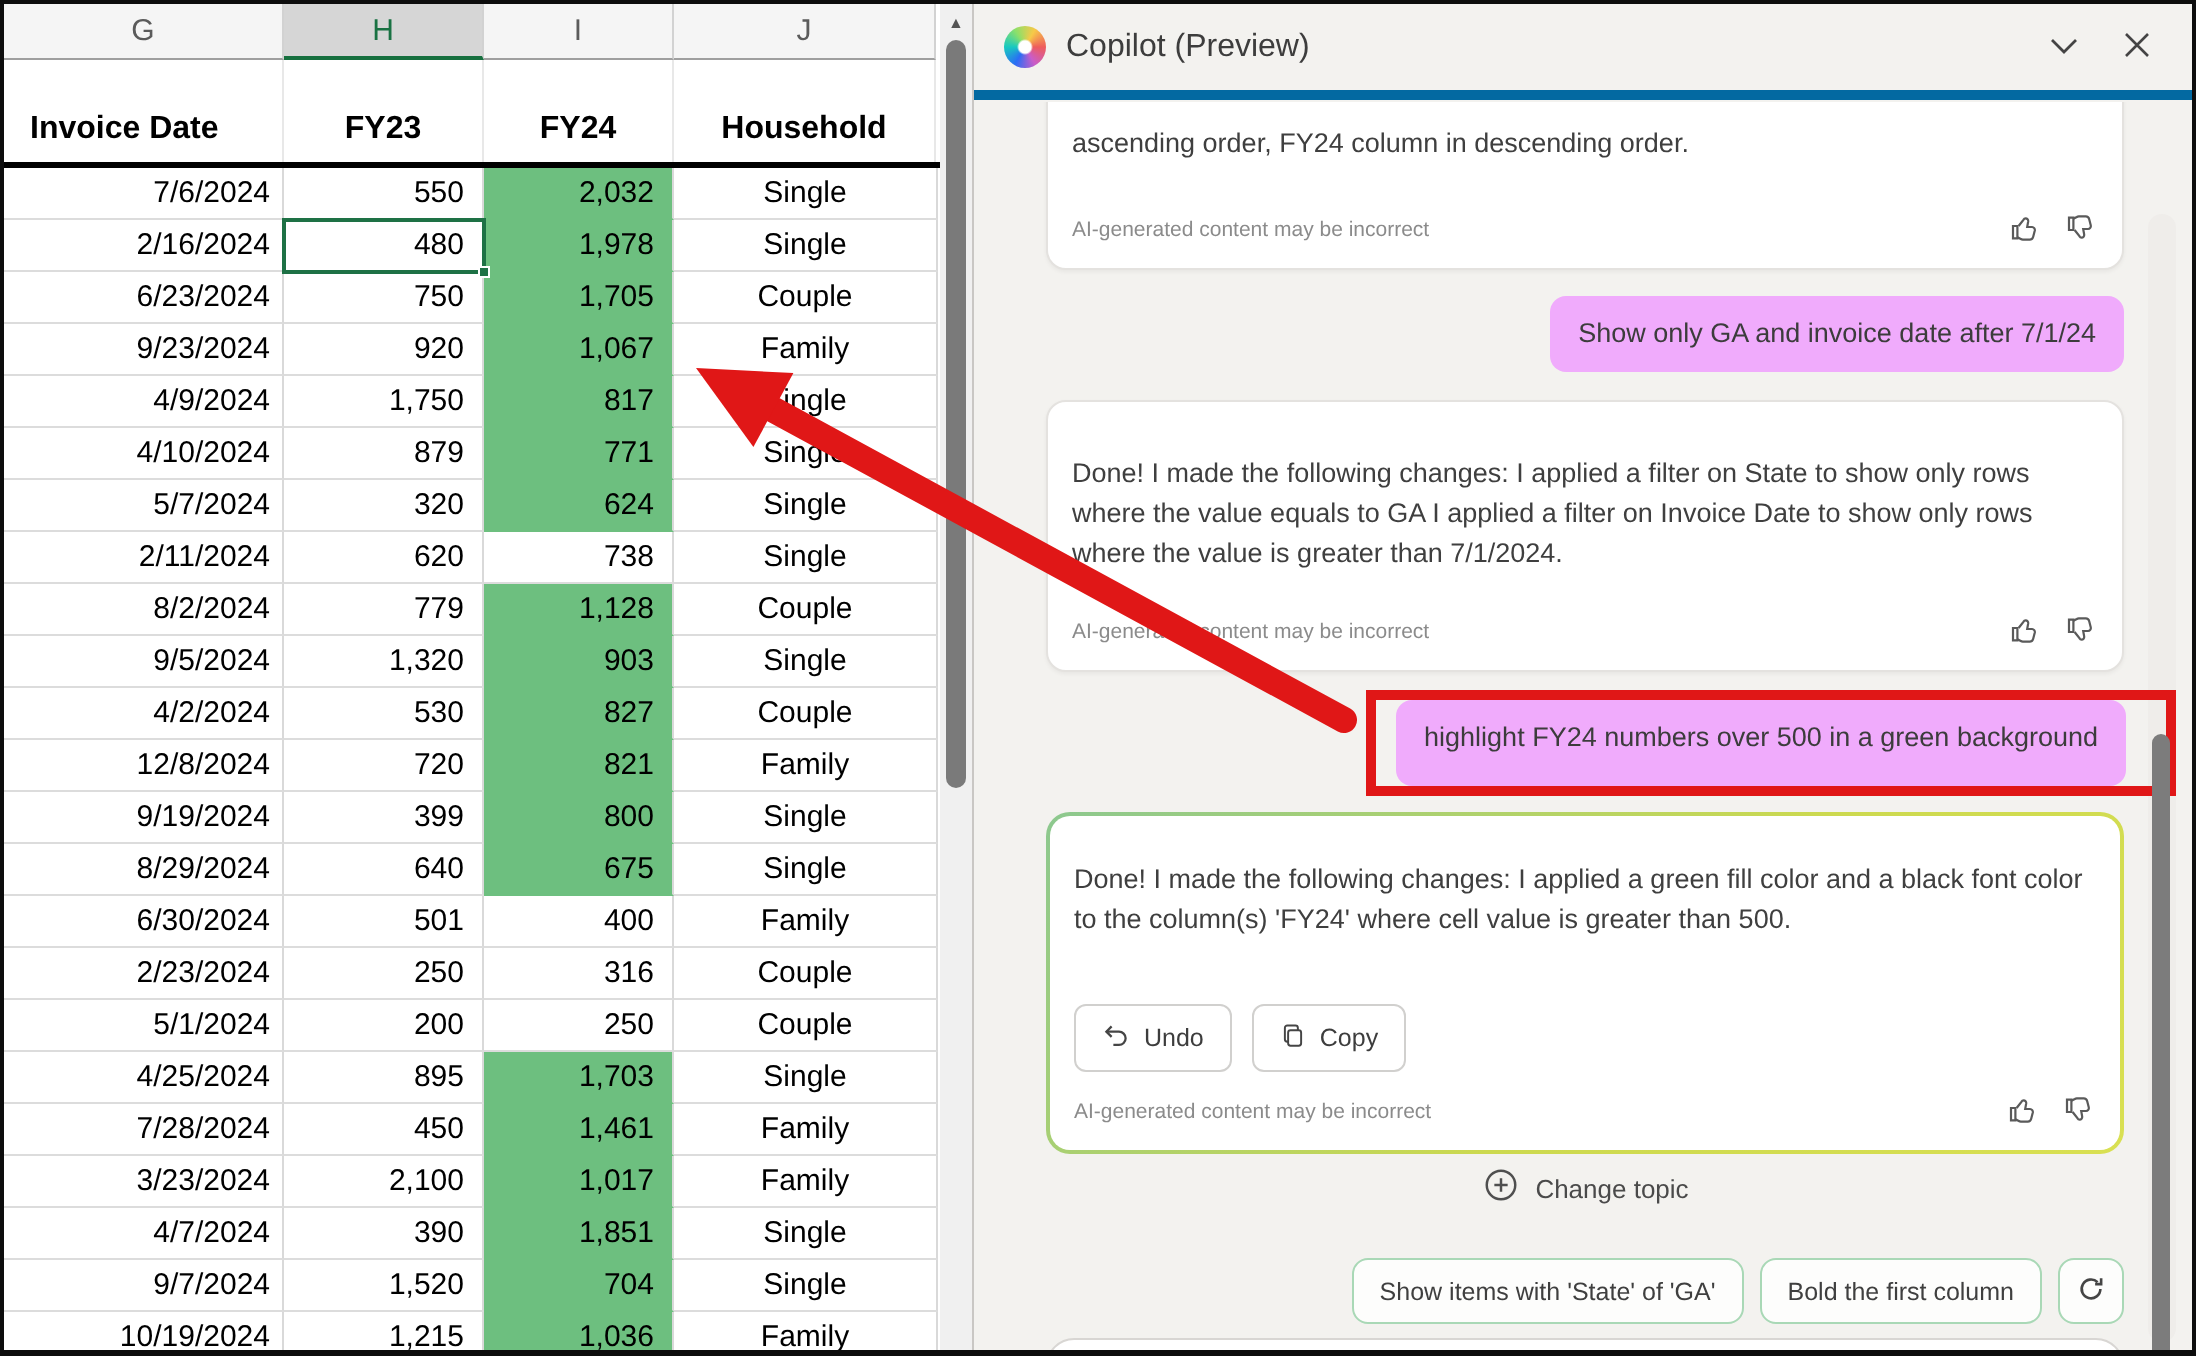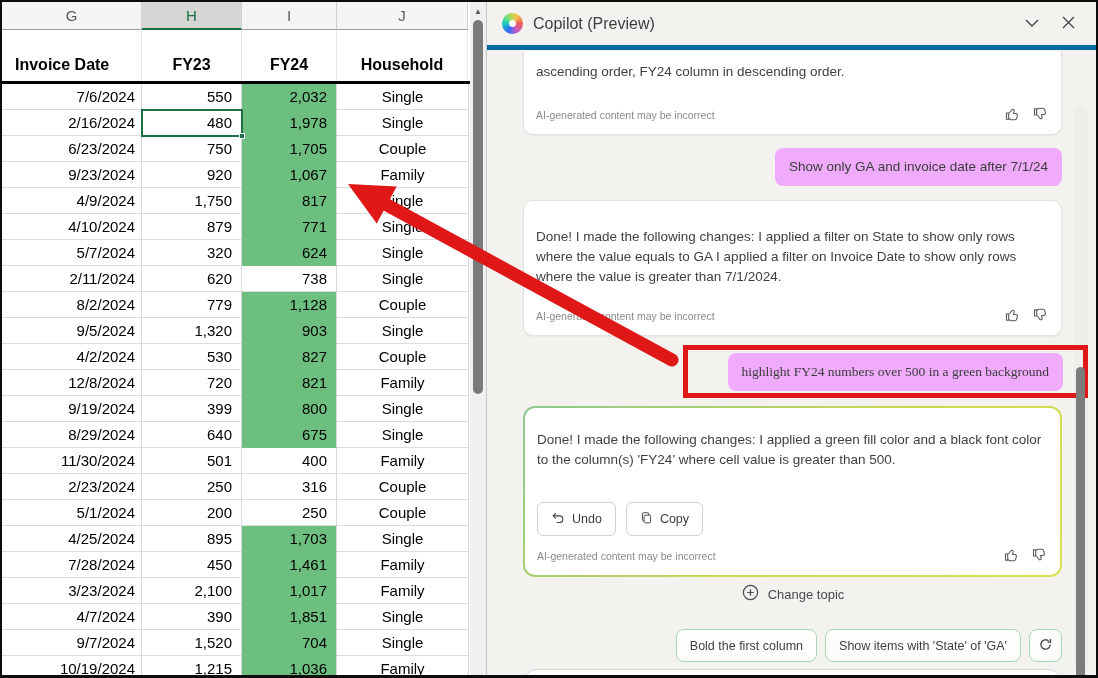--- a/index.html
+++ b/index.html
@@ -59,21 +59,21 @@
 
   .bubble { background:#f0abfc; border-radius:8px; padding:9px 14px; font-size:13.5px; line-height:20px; color:#3c3c3c; white-space:nowrap; }
   .bubble1 { position:absolute; top:97px; right:34px; }
 
   .card1 { top:-12px; height:96px; border-top-left-radius:0; border-top-right-radius:0; }
   .card1 .card-text { padding-top:22px; }
   .card2 { top:149px; height:136px; }
   .card2 .card-text { padding-top:26px; }
 
   .redbox { position:absolute; left:196px; top:294px; width:405px; height:53px; border:5px solid #e01717; z-index:6;
-            display:flex; align-items:center; justify-content:flex-end; padding-right:20px;font-family:Liberation Serif, serif; }
+            display:flex; justify-content:flex-end; padding-right:20px; }
 
   .card3-wrap { position:absolute; left:36px; top:355px; width:539px; height:171px; border-radius:12px; padding:2px;
                 background:linear-gradient(135deg, #8cc88f 0%, #ccd94f 55%, #d9e052 100%); }
   .card3 { position:relative; width:100%; height:100%; background:#fff; border-radius:10px; }
   .card3 .card-text { padding-top:22px; }
   .action-row { position:absolute; left:12px; top:94px; display:flex; gap:10px; }
   .act-btn { display:flex; align-items:center; gap:7px; height:27px; padding:16px 13px; background:#fff;
              border:1px solid #d1d0ce; border-radius:6px; font-size:12.5px; color:#3d3d3d; cursor:pointer; }
 
   .change-topic { position:absolute; left:36px; top:532px; width:539px; display:flex; align-items:center; justify-content:center;
@@ -201,21 +201,21 @@
   </div>
 
   <div class="trow">
     <div class="c c-date">8/29/2024</div>
     <div class="c c-fy23">640</div>
     <div class="c c-fy24 hl">675</div>
     <div class="c c-house">Single</div>
   </div>
 
   <div class="trow">
-    <div class="c c-date">11/30/2024</div>
+    <div class="c c-date">6/30/2024</div>
     <div class="c c-fy23">501</div>
     <div class="c c-fy24">400</div>
     <div class="c c-house">Family</div>
   </div>
 
   <div class="trow">
     <div class="c c-date">2/23/2024</div>
     <div class="c c-fy23">250</div>
     <div class="c c-fy24">316</div>
     <div class="c c-house">Couple</div>
@@ -398,22 +398,22 @@
       <span>
         <svg width="19" height="19" viewBox="0 0 20 20" fill="none" stroke="#4f4f4f" stroke-width="1.3">
             <circle cx="10" cy="10" r="7.5"></circle>
             <path d="M10 6.5v7M6.5 10h7"></path>
           </svg>
       </span>
       <span>Change topic</span>
     </button>
 
     <div class="chips" style="display: flex;">
-      <button class="chip">Bold the first column</button>
-        <button class="chip">Show items with 'State' of 'GA'</button>
+      <button class="chip">Show items with 'State' of 'GA'</button>
+        <button class="chip">Bold the first column</button>
       <button class="chip refresh">
         <span>
           <svg width="15" height="15" viewBox="0 0 16 16" fill="none" stroke="#454545" stroke-width="1.4">
               <path d="M13 8A5 5 0 1 1 11.5 4.4"></path>
               <path d="M13.4 2.2v3.2h-3.2"></path>
             </svg>
         </span>
       </button>
     </div>
 

